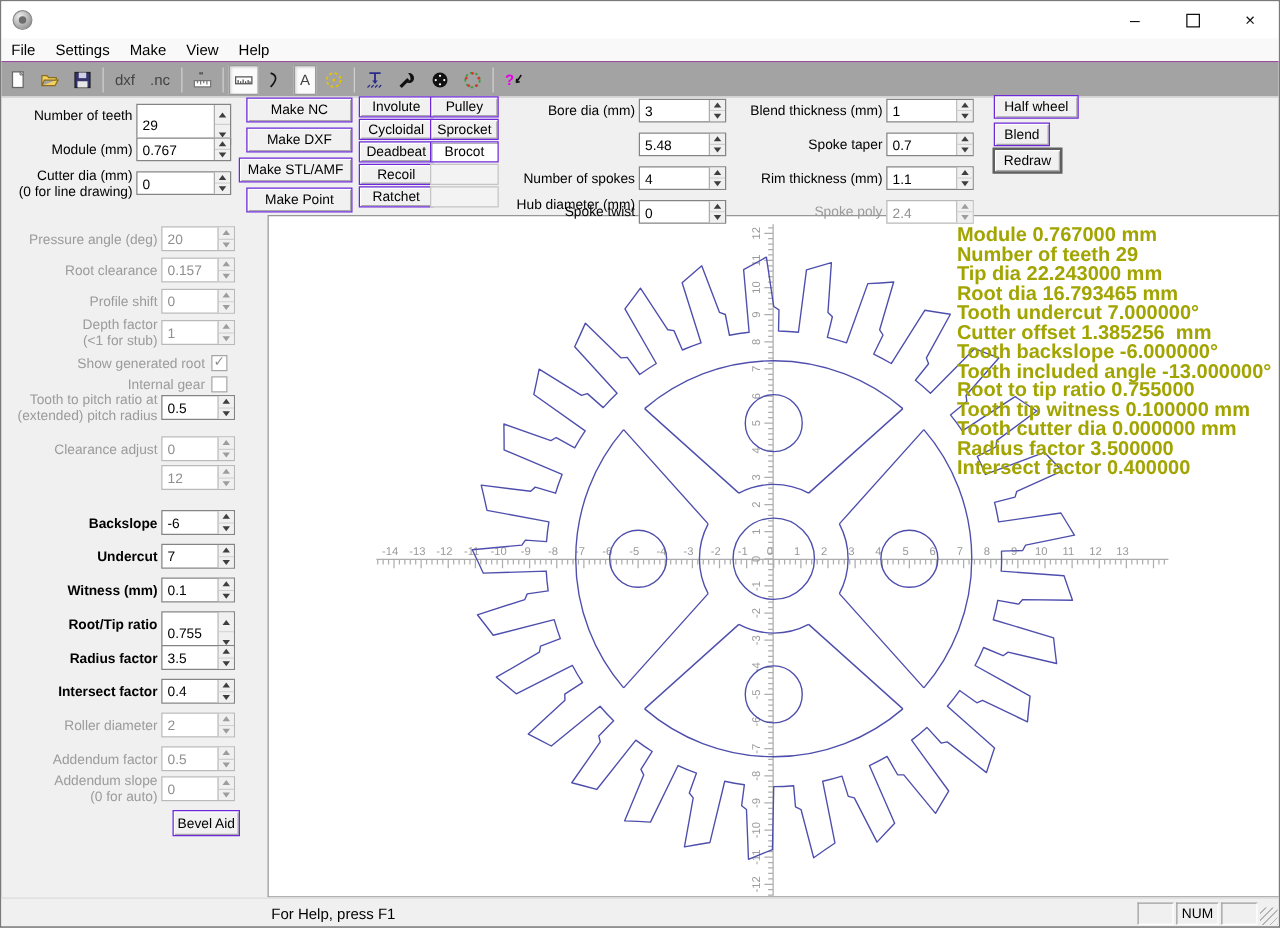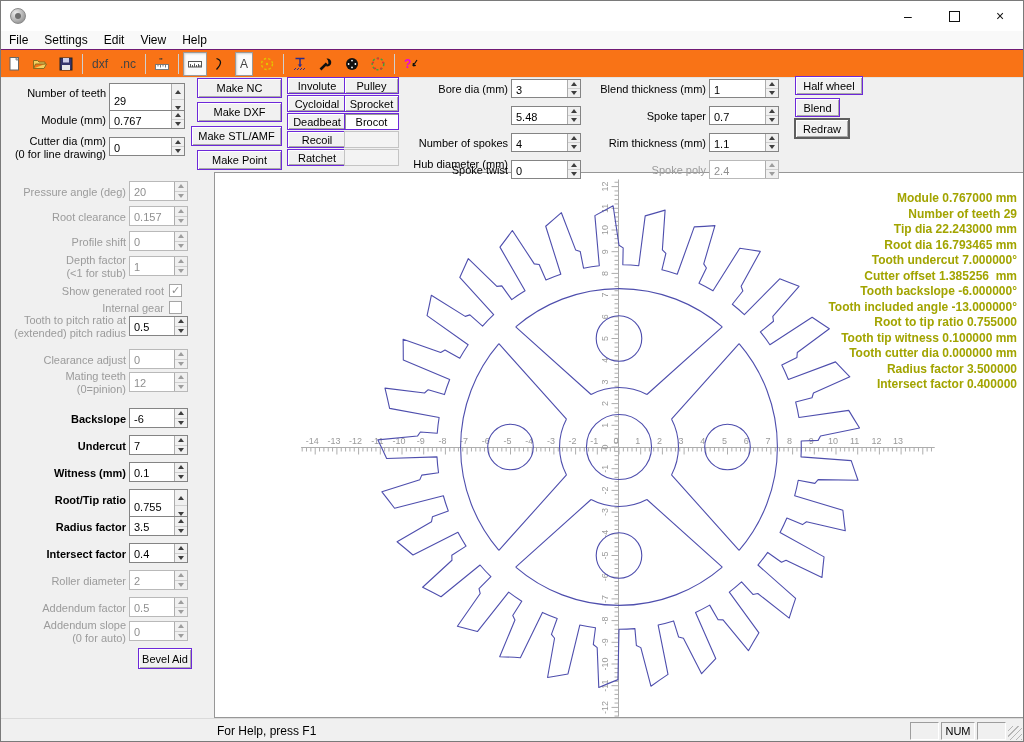--- a/index.html
+++ b/index.html
@@ -17,21 +17,21 @@
   #title-text{font-size:12px;color:#000;white-space:nowrap;}
   #win-controls{margin-left:auto;display:flex;height:30px;}
   .win-btn{width:46px;height:30px;display:flex;align-items:center;justify-content:center;
            font-size:14px;color:#111;cursor:default;}
   .max-glyph{width:9px;height:9px;border:1px solid #111;display:block;}
   
   #menubar{position:absolute;left:0;top:30px;right:0;height:18px;background:#f9f9f9;
            display:flex;align-items:center;font-size:12px;color:#000;border-bottom:1px solid #701a75;}
   .menu-item{padding:1px 8px;}
   
-  #toolbar{position:absolute;left:0;top:49px;right:0;height:27px;background:#f97316;
+  #toolbar{position:absolute;left:0;top:49px;right:0;height:27px;background:#a3a3a3;
            display:flex;align-items:center;border-bottom:1px solid #e3e3e3;}
   .tb-btn{width:24px;height:24px;margin:0 1px;display:flex;align-items:center;justify-content:center;
           box-sizing:border-box;border:1px solid transparent;font-size:12px;color:#222;}
   .tb-btn.active{border:1px solid #9a9a9a;background:#fbfbfb;box-shadow:inset 1px 1px 2px #d0d0d0;}
   .tb-btn.txt{width:auto;padding:0 4px;color:#444;font-size:12px;}
   .tb-sep{width:1px;height:20px;background:#cfcfcf;margin:0 3px;}
   
   .lbl{position:absolute;font-size:11px;color:#000;text-align:right;line-height:13px;white-space:pre-line;}
   .lbl.off{color:#9b9b9b;}
   .lbl.bold{font-weight:bold;}
@@ -55,21 +55,21 @@
         font-size:11px;color:#000;display:flex;align-items:center;justify-content:center;}
   .pbtn.pressed{background:#ffffff;box-shadow:inset 1px 1px 0 #9a9a9a, inset -1px -1px 0 #ffffff;}
   .pbtn.default{border:2px solid #5f5f5f;}
   .pbtn.blank{box-shadow:none;border:1px solid #c4c4c4;background:#f3f3f3;}
   
   .cb{position:absolute;width:13px;height:13px;background:#fff;border:1px solid #a5a5a5;
       box-sizing:border-box;font-size:11px;line-height:10px;text-align:center;color:#8f8f8f;}
   
   #canvas{position:absolute;left:213px;top:171px;width:810px;height:546px;background:#fff;
           border:1px solid #979797;box-sizing:border-box;}
-  #annotations{position:absolute;right:6px;top:18px;text-align:right;font-size:12px;font-weight:bold;
+  #annotations{position:absolute;right:6px;top:8px;text-align:left;font-size:16px;font-weight:bold;
           line-height:15.5px;white-space:pre;}
   
   #statusbar{position:absolute;left:0;top:717px;right:0;bottom:0;background:#f0f0f0;border-top:1px solid #dadada;}
   #status-msg{position:absolute;left:216px;top:5px;font-size:12px;color:#000;}
   .sb-box{position:absolute;top:3px;height:18px;box-sizing:border-box;background:#f0f0f0;
           border:1px solid;border-color:#9d9d9d #ffffff #ffffff #9d9d9d;
           font-size:11px;display:flex;align-items:center;justify-content:center;color:#000;}
   #grip{position:absolute;right:1px;bottom:1px;width:14px;height:14px;
         background:repeating-linear-gradient(135deg,transparent 0 3px,#b5b5b5 3px 4px);}
 </style>
@@ -85,21 +85,21 @@
       <div class="win-btn">
           <span class="max-glyph"></span>
         </div>
       <div class="win-btn">×</div>
     </div>
   </div>
 
   <div id="menubar">
     <span class="menu-item">File</span>
     <span class="menu-item">Settings</span>
-    <span class="menu-item">Edit</span>
+    <span class="menu-item">Make</span>
     <span class="menu-item">View</span>
     <span class="menu-item">Help</span>
   </div>
 
   <div id="toolbar">
       <div class="tb-btn">
         <svg width="16" height="16">
           <rect x="4" y="1.5" width="8.5" height="12.5" fill="#fff" stroke="#666"></rect>
           <path d="M10 1.5 l2.5 2.5 h-2.5 z" fill="#ddd" stroke="#666" stroke-width=".7"></path>
         </svg>
@@ -417,22 +417,20 @@
       </div>
     </div>
     <div class="lbl off" style="left: 3px; width: 122px; top: 352.5px;">Clearance adjust</div>
     <div class="fld off" style="left: 128px; top: 348px; width: 59px; height: 20px;">
       <input readonly="" value="0" style="">
       <div class="spin">
         <div class="up"></div>
         <div class="dn"></div>
       </div>
     </div>
-    <div class="lbl off" style="left: 3px; width: 122px; top: 369px;">Mating teeth
-(0=pinion)</div>
     <div class="fld off" style="left: 128px; top: 371px; width: 59px; height: 20px;">
       <input readonly="" value="12" style="">
       <div class="spin">
         <div class="up"></div>
         <div class="dn"></div>
       </div>
     </div>
     <div class="lbl bold" style="left: 3px; width: 122px; top: 411.5px;">Backslope</div>
     <div class="fld" style="left: 128px; top: 407px; width: 59px; height: 20px;">
       <input readonly="" value="-6" style="">

